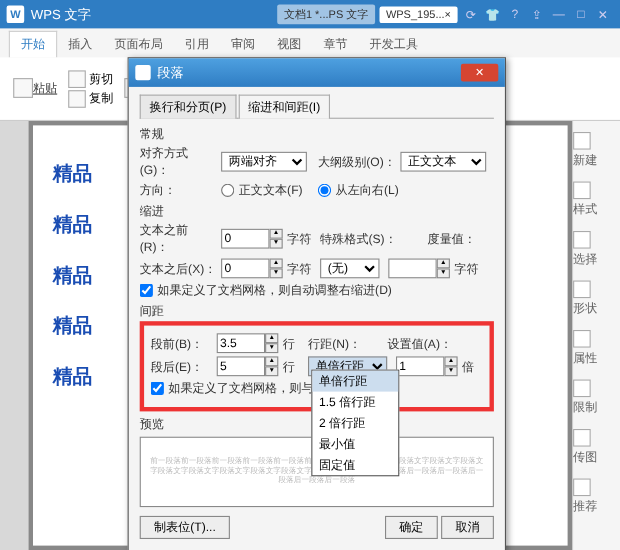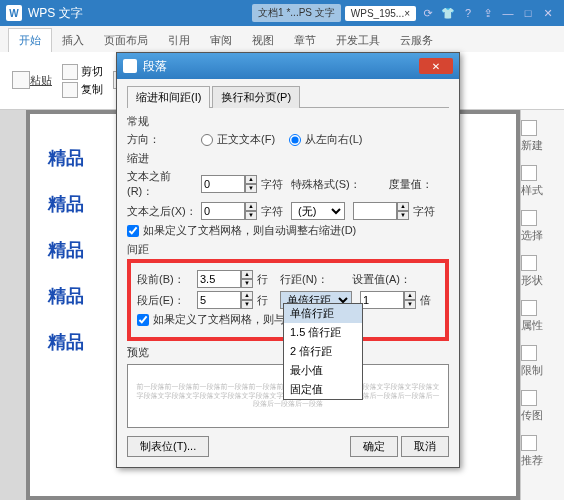--- a/index.html
+++ b/index.html
@@ -75,21 +75,20 @@
 
 <div class="ribbon-tabs">
   <div class="tab active">开始</div>
   <div class="tab">插入</div>
   <div class="tab">页面布局</div>
   <div class="tab">引用</div>
   <div class="tab">审阅</div>
   <div class="tab">视图</div>
   <div class="tab">章节</div>
   <div class="tab">开发工具</div>
-  <div class="tab">云服务</div>
 </div>
 
 <div class="ribbon-body">
   <div class="ribbtn">
       <div class="ico"></div>
       <span>粘贴</span>
     </div>
   <div style="display:flex;flex-direction:column;gap:2px">
     <div style="display:flex;align-items:center;gap:3px">
         <div class="smallico"></div>
@@ -156,25 +155,31 @@
 </div>
 
 <div class="dialog">
   <div class="dlg-title">
     <div class="dlogo"></div>
     <div class="dname">段落</div>
     <div class="close">✕</div>
   </div>
   <div class="dlg-body">
     <div class="dlg-tabs">
+      <div class="dt">换行和分页(P)</div>
       <div class="dt active">缩进和间距(I)</div>
-      <div class="dt">换行和分页(P)</div>
     </div>
 
     <div class="section-label">常规</div>
+    <div class="row">
+      <span class="lbl">对齐方式(G)：</span>
+      <select style="width:78px"><option>两端对齐</option></select>
+      <span class="lbl-sm" style="margin-left:6px">大纲级别(O)：</span>
+      <select style="width:78px"><option>正文文本</option></select>
+    </div>
     <div class="row">
       <span class="lbl">方向：</span>
       <label class="chk">
           <input type="radio" name="dir" style="">
           <span>正文文本(F)</span>
         </label>
       <label class="chk" style="margin-left:10px">
           <input type="radio" name="dir" checked="" style="">
           <span>从左向右(L)</span>
         </label>

